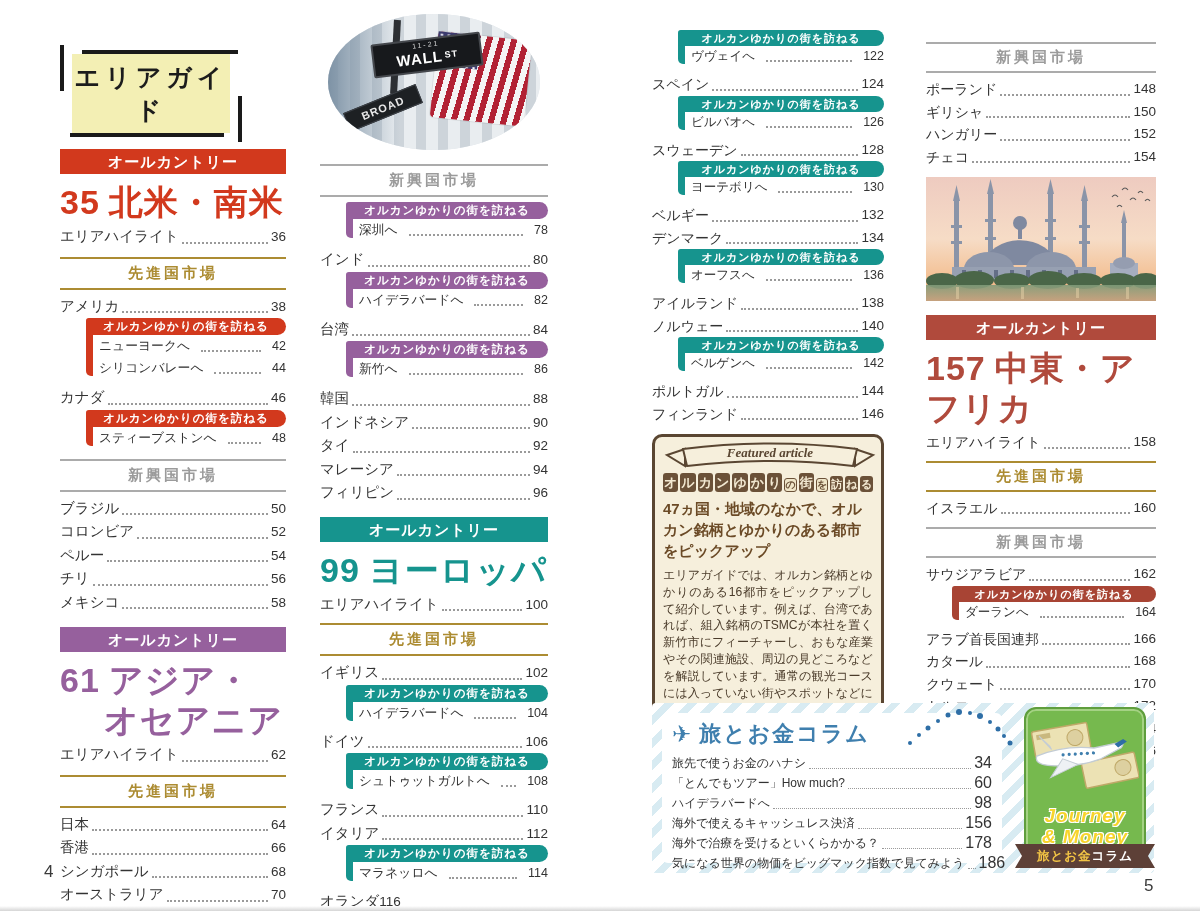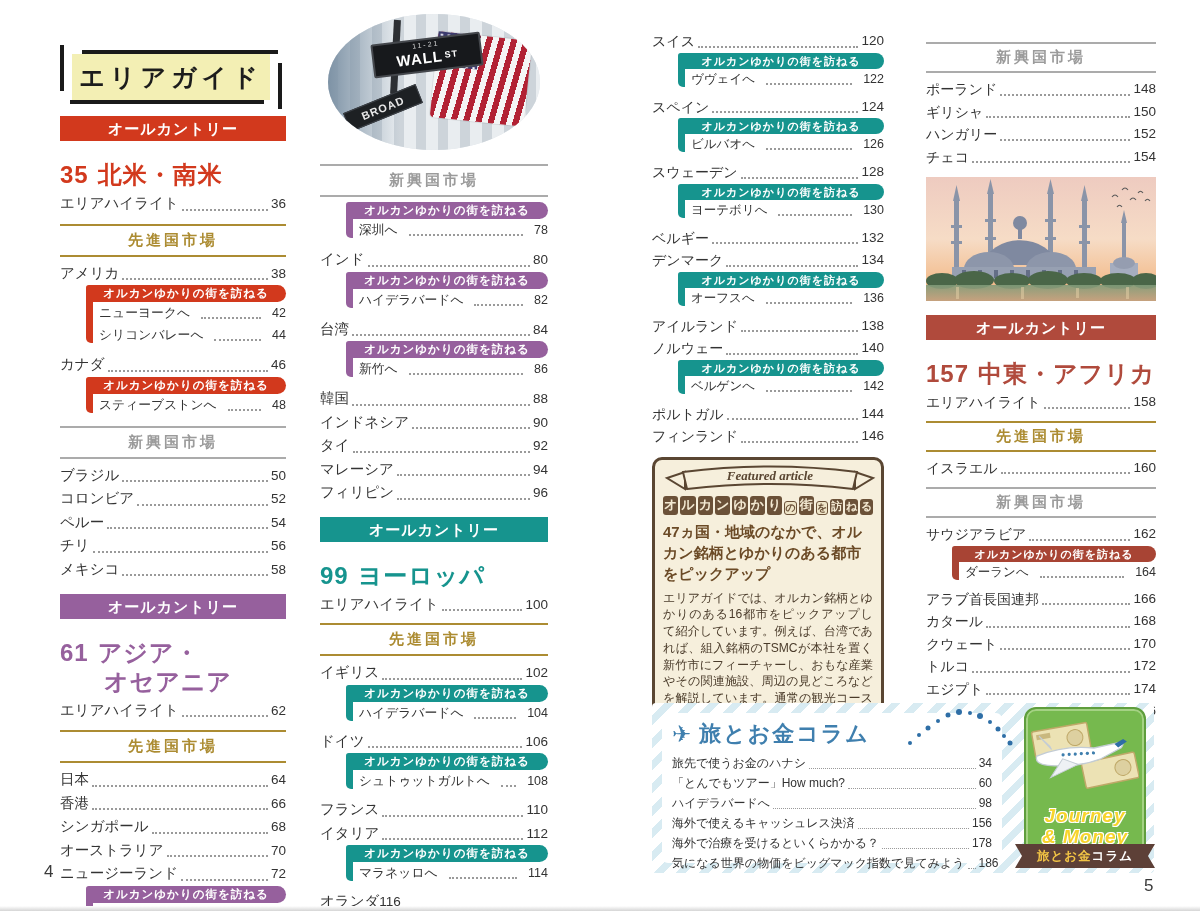--- a/index.html
+++ b/index.html
@@ -2,21 +2,21 @@
 <html><head>
 <meta charset="utf-8">
 <style>
   html,body{margin:0;padding:0;background:#fff;}
   body{width:1200px;height:911px;position:relative;overflow:hidden;
        font-family:"Liberation Sans","DejaVu Sans",sans-serif;color:#333;}
   .col{position:absolute;}
   
   .banner{height:25px;line-height:25px;color:#fff;font-weight:bold;text-align:center;
           font-size:15px;letter-spacing:1px;}
-  .chapter{font-weight:bold;font-size:24px;line-height:1.18;letter-spacing:1px;margin:17px 0 3px;}
+  .chapter{font-weight:bold;font-size:34px;line-height:1.18;letter-spacing:1px;margin:5px 0 3px;}
   .ch-num{margin-right:9px;}
   .cont-line{padding-left:44px;}
   .subh{text-align:center;font-weight:bold;font-size:15px;letter-spacing:3px;
         padding:5px 0;border-top:2px solid;border-bottom:2px solid;margin:2px 0;}
   .sub-gold{color:#ac8c32;border-color:#ac8c32;}
   .sub-gray{color:#9b9b9b;border-color:#ababab;}
   .entry{display:flex;align-items:flex-end;font-size:14.5px;line-height:23.5px;color:#333;}
   .lbl{white-space:nowrap;}
   .lead{flex:1;border-bottom:2px dotted #9a9a9a;margin:0 3px 5px 3px;min-width:8px;}
   .pg{font-size:13.5px;white-space:nowrap;}
@@ -26,21 +26,21 @@
   .tag-label{position:relative;background:var(--c);color:#fff;font-size:11.5px;font-weight:bold;
              text-align:center;line-height:17px;height:17px;border-radius:3px 9px 9px 3px;
              letter-spacing:1px;z-index:1;}
   .tags .entry{margin-left:13px;font-size:12.8px;line-height:22px;gap:8px;}
   .tags .pg{font-size:12.5px;}
   .tight .entry{font-size:14px;line-height:22.5px;}
   .tight .subh{padding:4px 0;}
   .tight .tags .entry{font-size:12.5px;line-height:21px;}
   .tight .tag-label{height:16px;line-height:16px;font-size:11px;}
   
-  .title-wrap{position:relative;width:198px;margin:4px 0 0 12px;}
+  .title-wrap{position:relative;width:158px;margin:4px 0 0 12px;}
   .title-box{background:#f3efb4;font-size:25px;font-weight:bold;color:#1c1c1c;
              text-align:center;padding:7px 0 6px;letter-spacing:5px;}
   .tb{position:absolute;background:#1a1a1a;}
   .tb-top{height:4px;left:10px;right:-8px;top:-4px;}
   .tb-bottom{height:4px;left:-2px;right:6px;bottom:-4px;}
   .tb-left{width:4px;top:-9px;height:46px;left:-12px;}
   .tb-right{width:4px;bottom:-9px;height:46px;right:-12px;}
   
   .photo-oval{position:relative;width:212px;height:136px;margin:0 auto;border-radius:50%;
               overflow:hidden;background:#dfe5ea;}
@@ -79,21 +79,21 @@
   
   .band{position:absolute;left:652px;top:703px;width:502px;height:170px;border-radius:4px;
         background:repeating-linear-gradient(135deg,#ffffff 0 9px,#d8ebf2 9px 16px);}
   .band-inner{position:absolute;left:10px;top:10px;width:340px;height:150px;background:#fff;
               border-radius:6px;padding:4px 10px;box-sizing:border-box;}
   .band-title-row{display:flex;align-items:center;gap:8px;margin:2px 0 4px;}
   .plane-icon{color:#3f7fae;font-size:23px;line-height:24px;}
   .band-title{color:#3f7fae;font-size:22px;font-weight:bold;letter-spacing:2px;}
   .band-entry{font-size:12px;line-height:20px;}
   .band-entry .lead{border-bottom-width:1.5px;margin-bottom:4px;}
-  .band-entry .pg{font-size:12px;}
+  .band-entry .pg{font-size:16px;}
   .band-dots{position:absolute;left:252px;top:2px;}
   .badge{position:absolute;right:8px;top:4px;width:118px;height:152px;background:#76b94e;
          border:2px solid #5f9e3d;border-radius:12px;box-shadow:inset 0 0 0 2px #a5d284;}
   .badge-art{position:absolute;left:3px;top:8px;}
   .badge-t1,.badge-t2{position:absolute;left:0;right:0;text-align:center;font-weight:bold;
          font-style:italic;color:#f7d42b;font-size:19px;letter-spacing:1px;
          text-shadow:1px 1px 0 #fff,-1px 1px 0 #fff,1px -1px 0 #fff,-1px -1px 0 #fff;}
   .badge-t1{top:96px;}
   .badge-t2{top:117px;}
   .badge-ribbon{position:absolute;left:-11px;right:-11px;bottom:-7px;height:24px;background:#5d4037;
@@ -379,25 +379,20 @@
         <span class="pg">114</span>
       </div>
     </div>
     <div style="height: 6px;"></div>
     <div class="entry">
       <span class="lbl">オランダ</span>
       <span class="pg">116</span>
     </div>
   </div>
 <div class="col tight" id="col3" style="left:652px;top:30px;width:232px">
-    <div class="entry">
-      <span class="lbl">スイス</span>
-      <span class="lead"></span>
-      <span class="pg">120</span>
-    </div>
     <div class="tags" style="--c: #16948e;">
       <div class="tag-label">オルカンゆかりの街を訪ねる</div>
       <div class="entry sub-entry">
         <span class="lbl">ヴヴェイへ</span>
         <span class="lead"></span>
         <span class="pg">122</span>
       </div>
     </div>
     <div style="height: 6px;"></div>
     <div class="entry">

